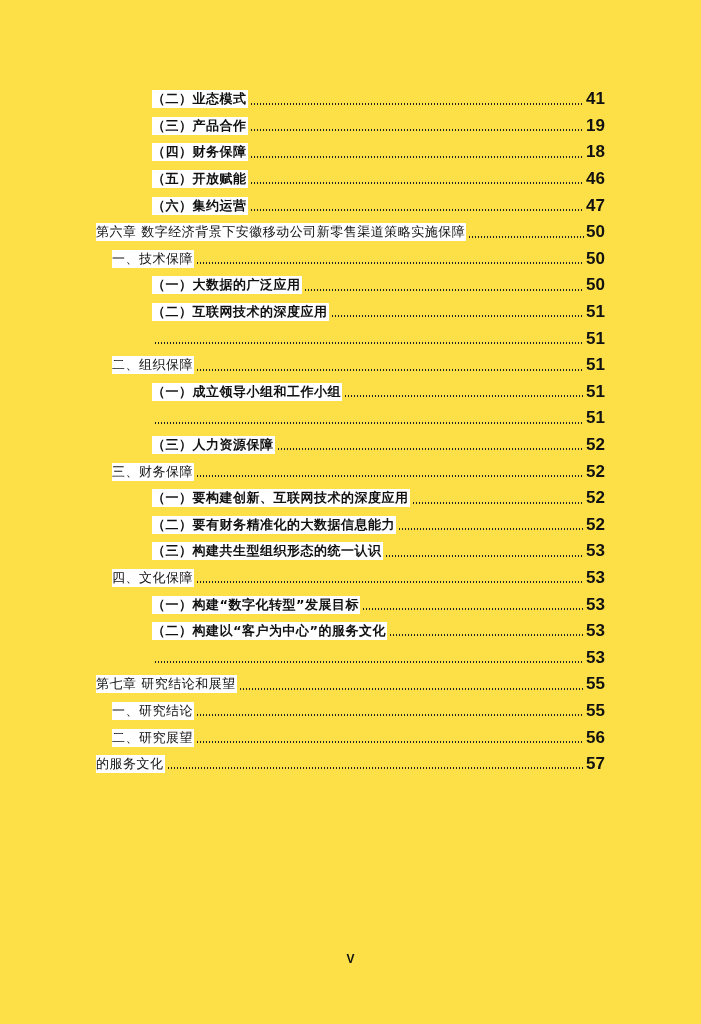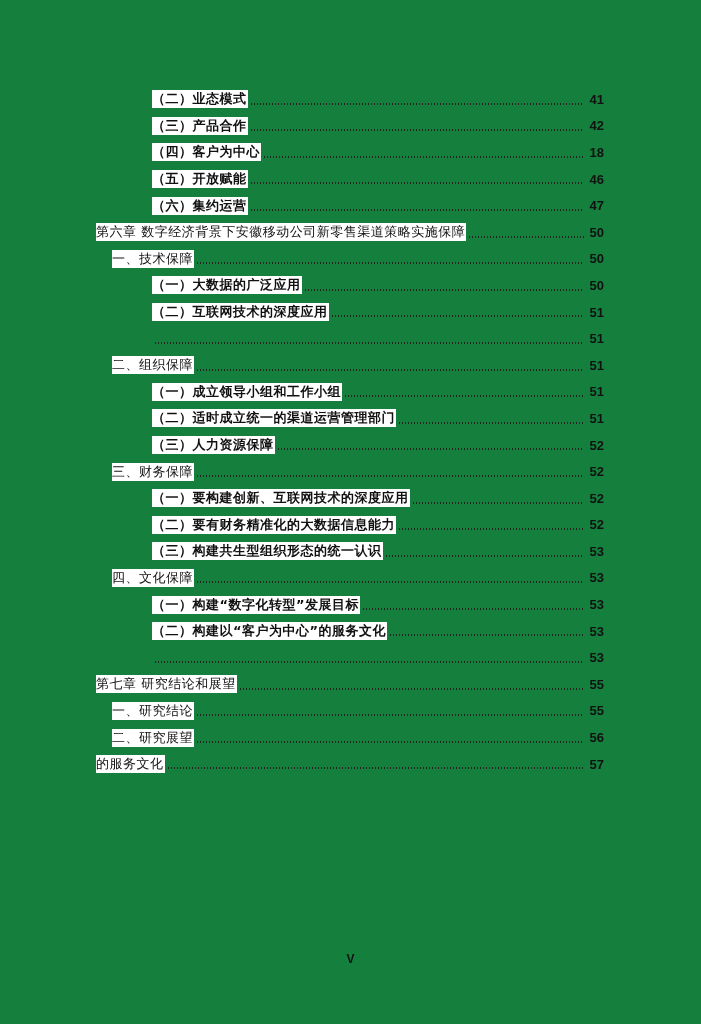--- a/index.html
+++ b/index.html
@@ -13,21 +13,21 @@
       position: relative;
       overflow: hidden;
       font-family: "DejaVu Sans", "Liberation Sans", sans-serif;
       color: #111111;
     }
     .page {
       position: absolute;
       left: 0; top: 0;
       width: 701px;
       height: 1024px;
-      background: #15803d;
+      background: #fde047;
     }
     .toc {
       position: absolute;
       left: 96px;
       top: 86px;
       width: 508px;
     }
     .toc-row {
       position: relative;
       height: 26.6px;
@@ -53,21 +53,21 @@
       align-self: flex-end;
       margin-bottom: 8px;
       background-image: radial-gradient(circle, #222 0.7px, transparent 0.8px);
       background-size: 3px 2px;
       background-repeat: repeat-x;
     }
     .toc-page {
       flex: 0 0 auto;
       font-family: "Liberation Sans", sans-serif;
       font-weight: bold;
-      font-size: 13px;
+      font-size: 17px;
       width: 18px;
       text-align: right;
     }
     .page-number {
       position: absolute;
       left: 0;
       width: 701px;
       top: 952px;
       text-align: center;
       font-family: "Liberation Sans", sans-serif;
@@ -81,24 +81,24 @@
 <div class="page">
   <div class="toc" id="toc">
       <div class="toc-row lvl2">
         <span class="toc-label bold">（二）业态模式</span>
         <span class="toc-leader"></span>
         <span class="toc-page">41</span>
       </div>
       <div class="toc-row lvl2">
         <span class="toc-label bold">（三）产品合作</span>
         <span class="toc-leader"></span>
-        <span class="toc-page">42</span>
-      </div>
-      <div class="toc-row lvl2">
-        <span class="toc-label bold">（四）客户为中心</span>
+        <span class="toc-page">19</span>
+      </div>
+      <div class="toc-row lvl2">
+        <span class="toc-label bold">（四）财务保障</span>
         <span class="toc-leader"></span>
         <span class="toc-page">18</span>
       </div>
       <div class="toc-row lvl2">
         <span class="toc-label bold">（五）开放赋能</span>
         <span class="toc-leader"></span>
         <span class="toc-page">46</span>
       </div>
       <div class="toc-row lvl2">
         <span class="toc-label bold">（六）集约运营</span>
@@ -133,21 +133,20 @@
         <span class="toc-label">二、组织保障</span>
         <span class="toc-leader"></span>
         <span class="toc-page">51</span>
       </div>
       <div class="toc-row lvl2">
         <span class="toc-label bold">（一）成立领导小组和工作小组</span>
         <span class="toc-leader"></span>
         <span class="toc-page">51</span>
       </div>
       <div class="toc-row lvl2">
-        <span class="toc-label bold">（二）适时成立统一的渠道运营管理部门</span>
         <span class="toc-leader"></span>
         <span class="toc-page">51</span>
       </div>
       <div class="toc-row lvl2">
         <span class="toc-label bold">（三）人力资源保障</span>
         <span class="toc-leader"></span>
         <span class="toc-page">52</span>
       </div>
       <div class="toc-row lvl1">
         <span class="toc-label">三、财务保障</span>

